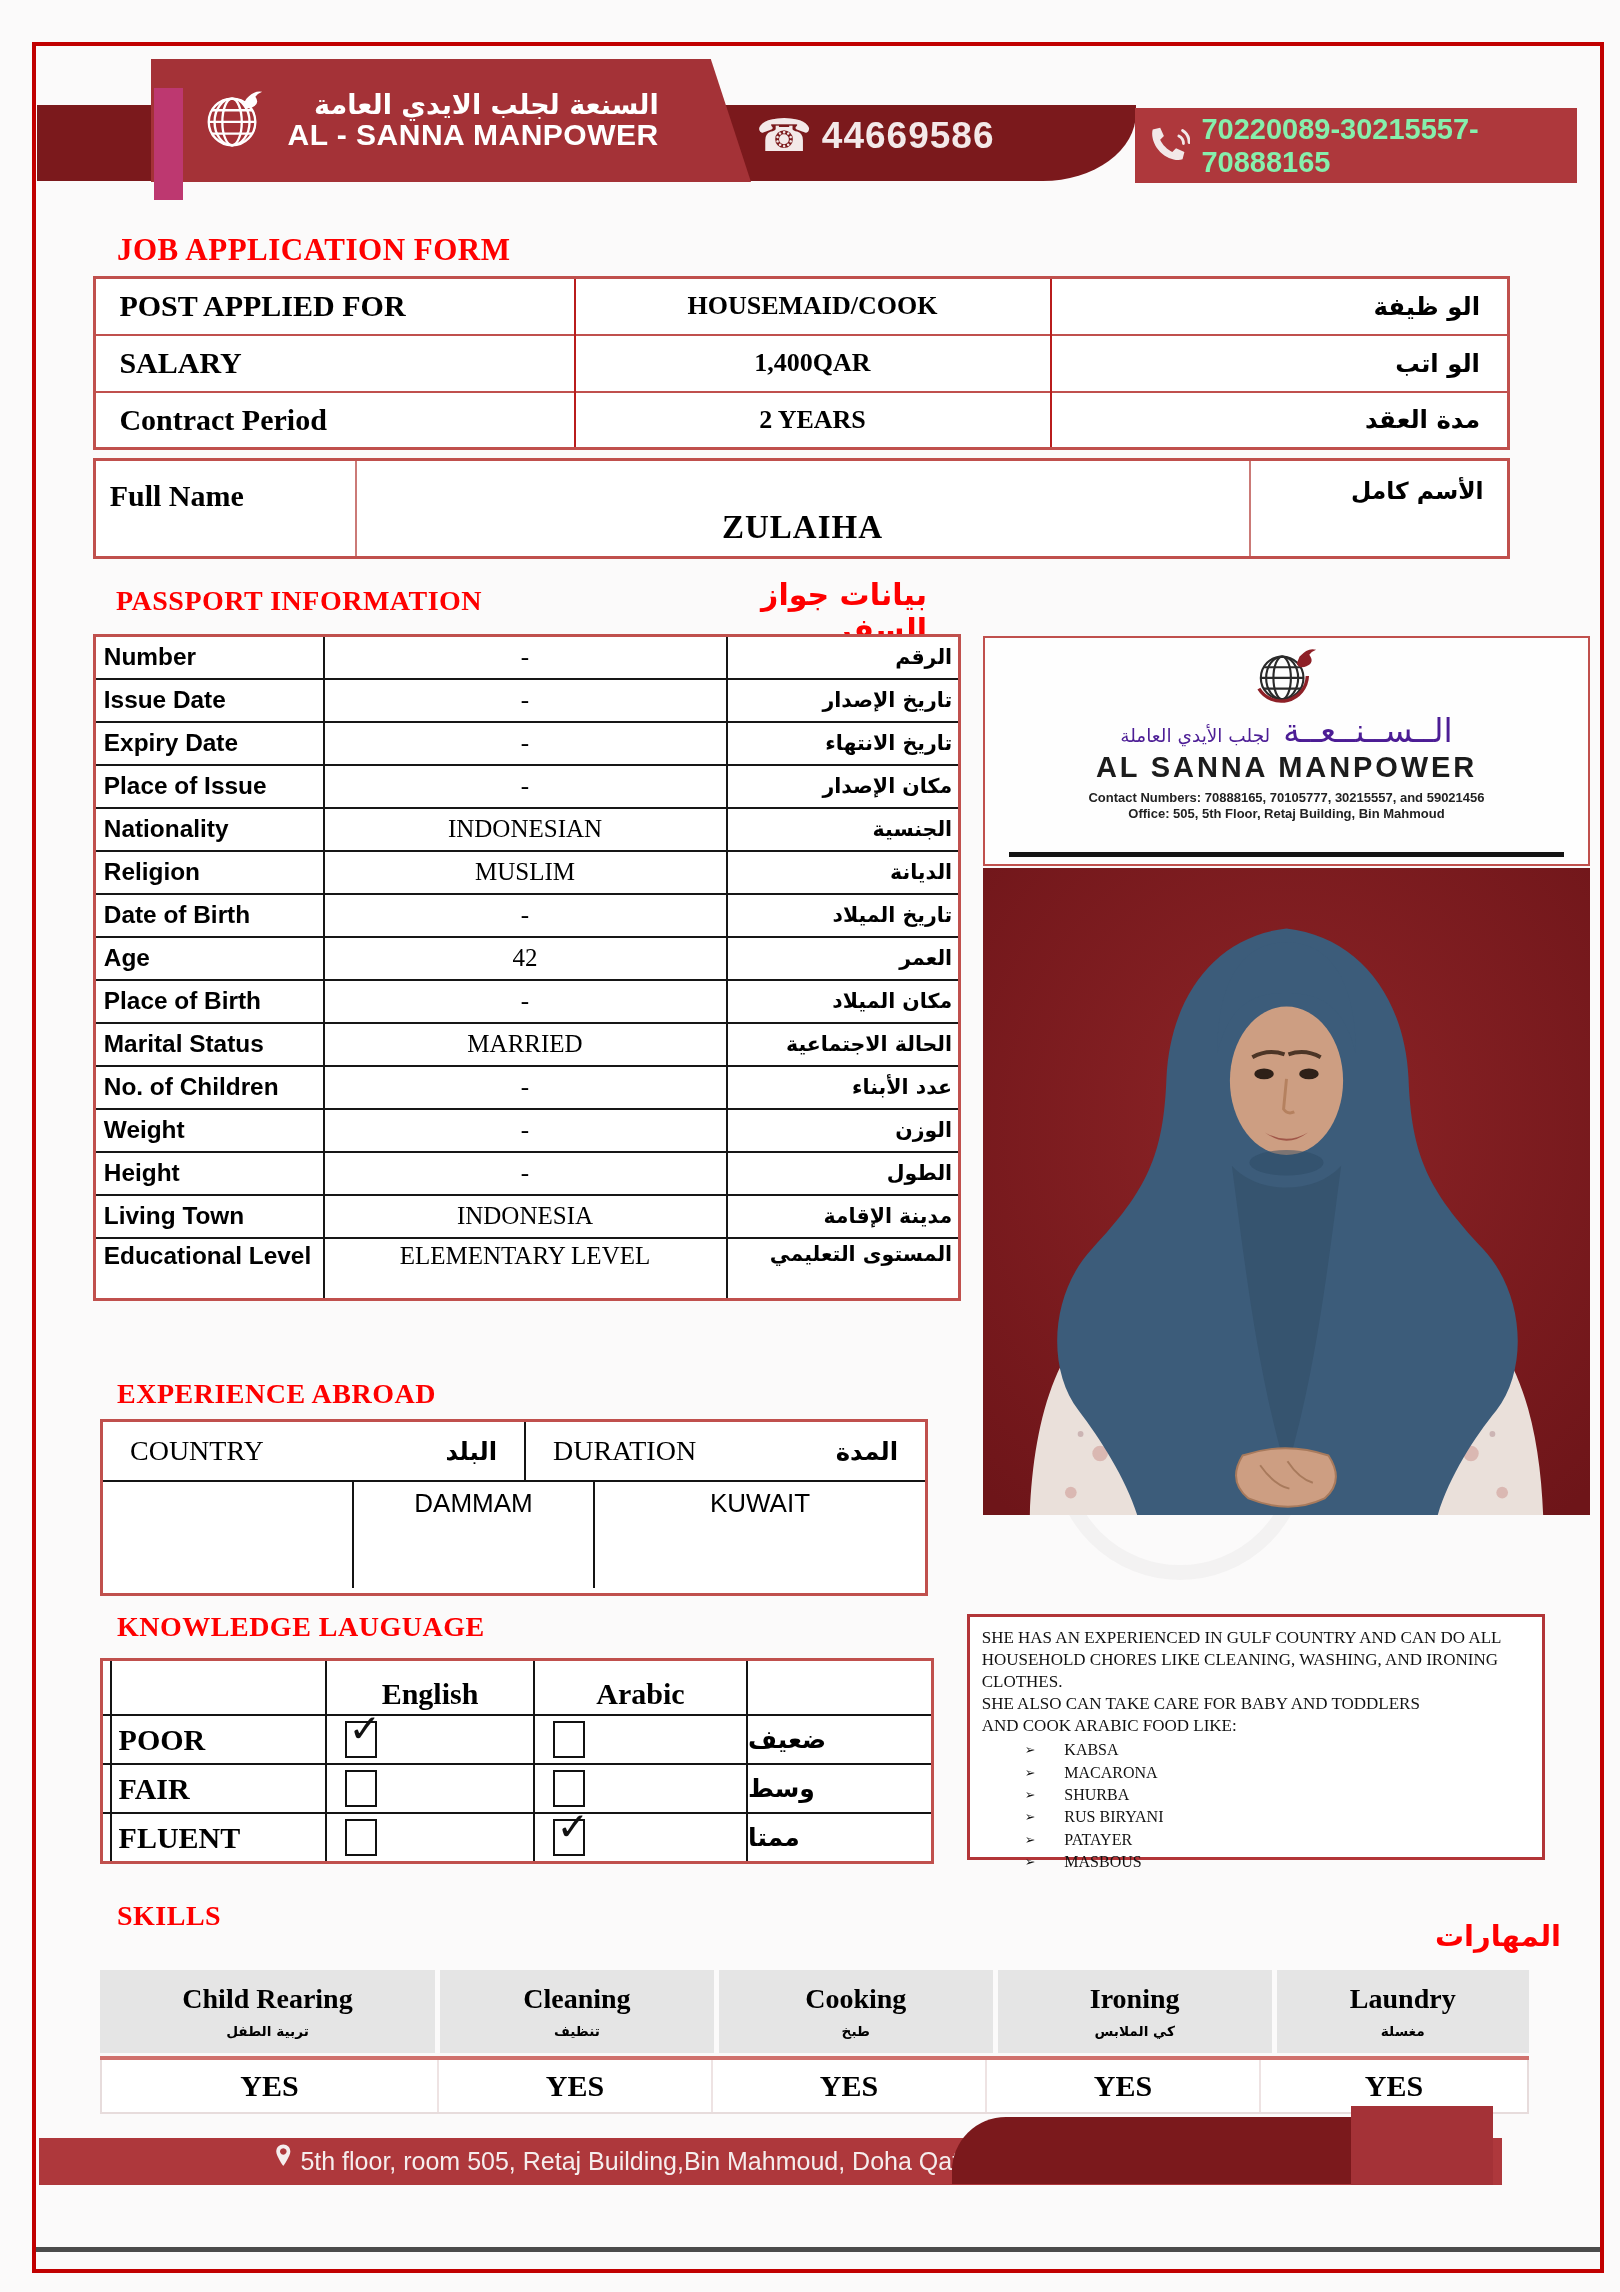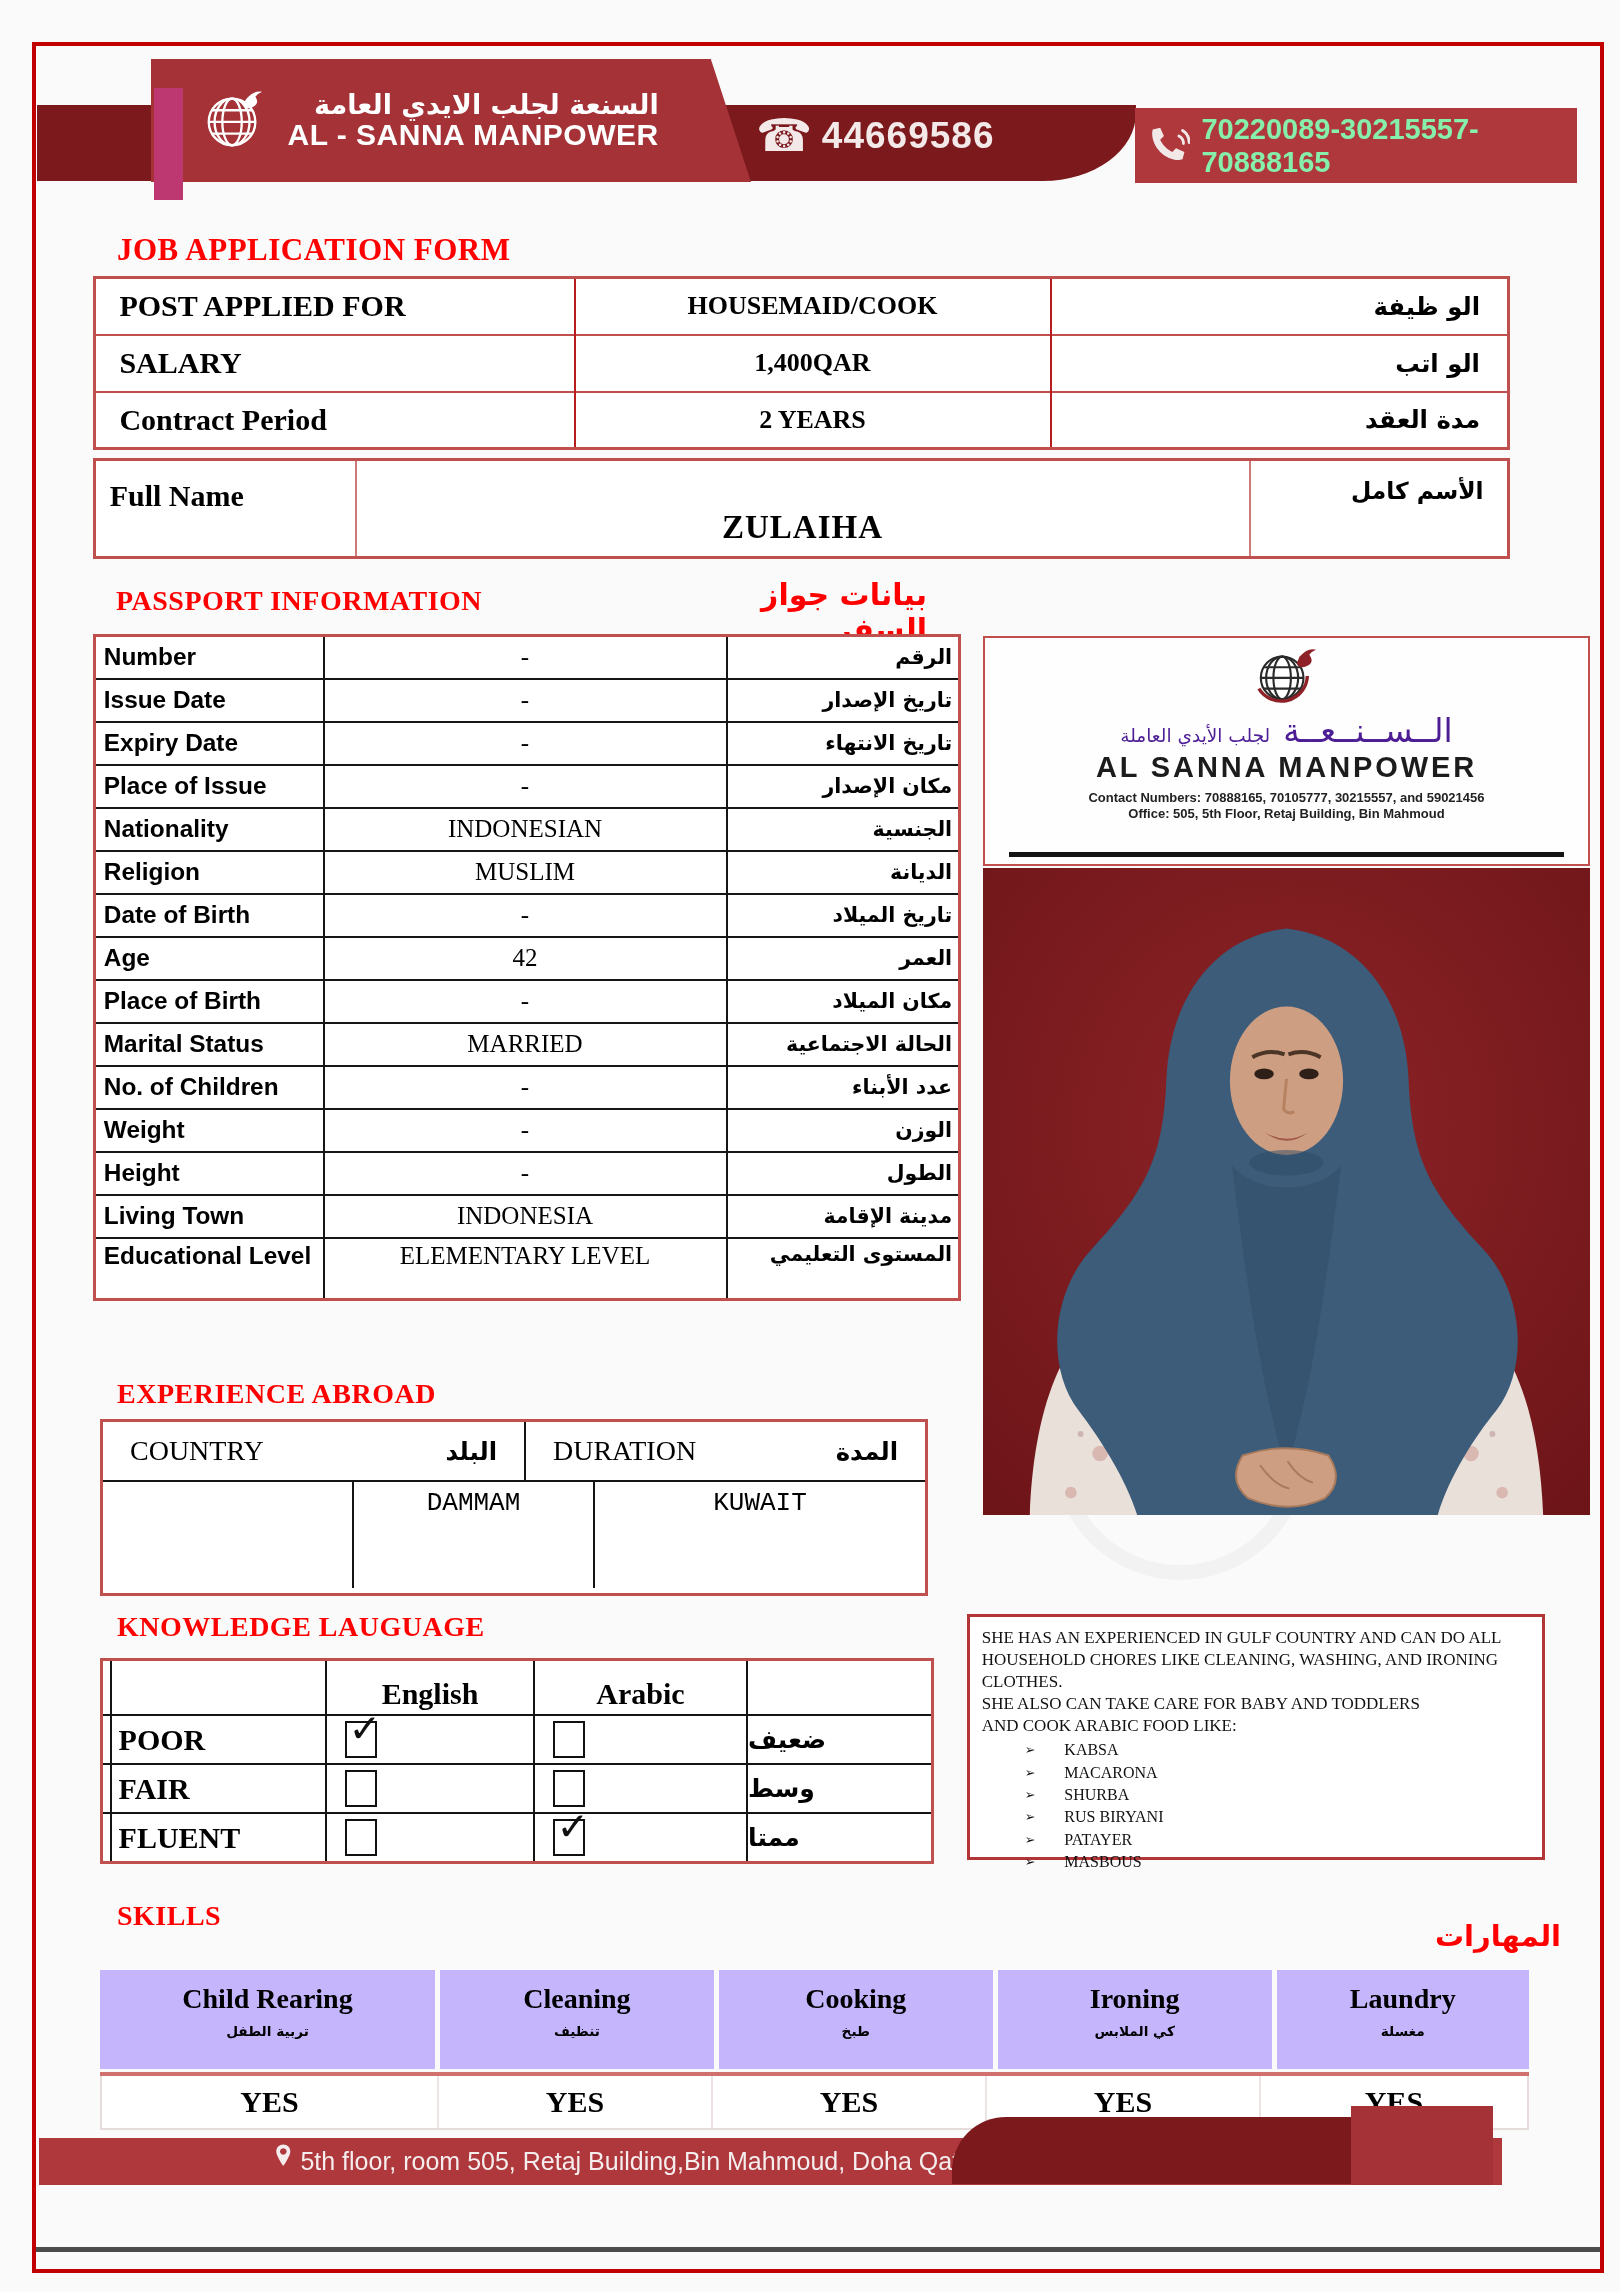--- a/index.html
+++ b/index.html
@@ -87,21 +87,21 @@
   
   .exp-table { position:absolute; left:100px; top:1419px; width:828px; height:177px;
           border:3.9px solid #c0504d; background:#fff; }
   .exp-head { display:flex; height:60px; border-bottom:2.9px solid #141414; }
   .exp-head-cell { display:flex; align-items:center; justify-content:space-between; padding:0 27px; }
   .exp-head-cell.c1 { width:421px; }
   .exp-head-cell.c2 { flex:1; border-left:2.9px solid #141414; }
   .exp-head-cell .en { font-family:"Liberation Serif",serif; font-weight:normal; font-size:28px; }
   .exp-head-cell .aa { font-size:24.4px; font-weight:bold; }
   .exp-body { display:flex; height:106px; }
-  .exp-cell { padding-top:5.9px; text-align:center; font-family:Liberation Mono, monospace; font-size:26px; }
+  .exp-cell { padding-top:5.9px; text-align:center; font-family:Liberation Sans, sans-serif; font-size:26px; }
   .exp-cell.c1 { width:249px; }
   .exp-cell.c2 { width:241px; border-left:2px solid #141414; }
   .exp-cell.c3 { flex:1; border-left:2px solid #141414; }
 
   
   .lang-table { position:relative; position:absolute; left:100px; top:1658px; width:834px;
           border:3.9px solid #c0504d; background:#fff; }
   .lang-table::before { content:""; position:absolute; left:6.8px; top:0; bottom:0; width:2px;
           background:#141414; }
   .lang-row { display:flex; height:49px; }
@@ -126,21 +126,21 @@
   .desc-box p { margin:0; }
   .food-list { margin-top:2px; }
   .food-item { display:flex; gap:29px; font-size:16px; line-height:1.22; margin-top:2.9px; }
   .food-item .mark { margin-left:43px; font-family:"DejaVu Sans",sans-serif; font-size:12.7px; padding-top:2px; }
 
   
   .skills-ar { position:absolute; left:1385px; top:1919px; width:176px; text-align:right;
           color:#fe0000; font-size:29px; font-weight:bold; }
   .skills-table { position:absolute; left:100px; top:1970px; width:1429px; z-index:2; }
   .skills-head { display:flex; }
-  .skill-hcell { background:#c4b5fd; height:99px; display:flex; flex-direction:column;
+  .skill-hcell { background:#e5e5e5; height:83px; display:flex; flex-direction:column;
           align-items:center; }
   .skill-hcell + .skill-hcell { margin-left:4.9px; }
   .skill-hcell .en { font-family:"Liberation Serif",serif; font-weight:bold; font-size:28px; margin-top:12.7px; }
   .skill-hcell .aa { font-size:13.7px; font-weight:bold; margin-top:8.8px; }
   .skills-sep { height:3.9px; background:#d0716d; margin-top:2.9px; }
   .skills-body { display:flex; border:2px solid #e7dcdc; border-top:none; background:#fff; }
   .skill-bcell { height:52px; display:flex; align-items:center; justify-content:center;
           font-family:"Liberation Serif",serif; font-weight:bold; font-size:30px; }
   .skill-bcell + .skill-bcell { border-left:2px solid #eee3e3; }
   .w1 { width:335px; } .w2 { width:274px; } .w3 { width:274px; } .w4 { width:274px; } .w5 { flex:1; }

